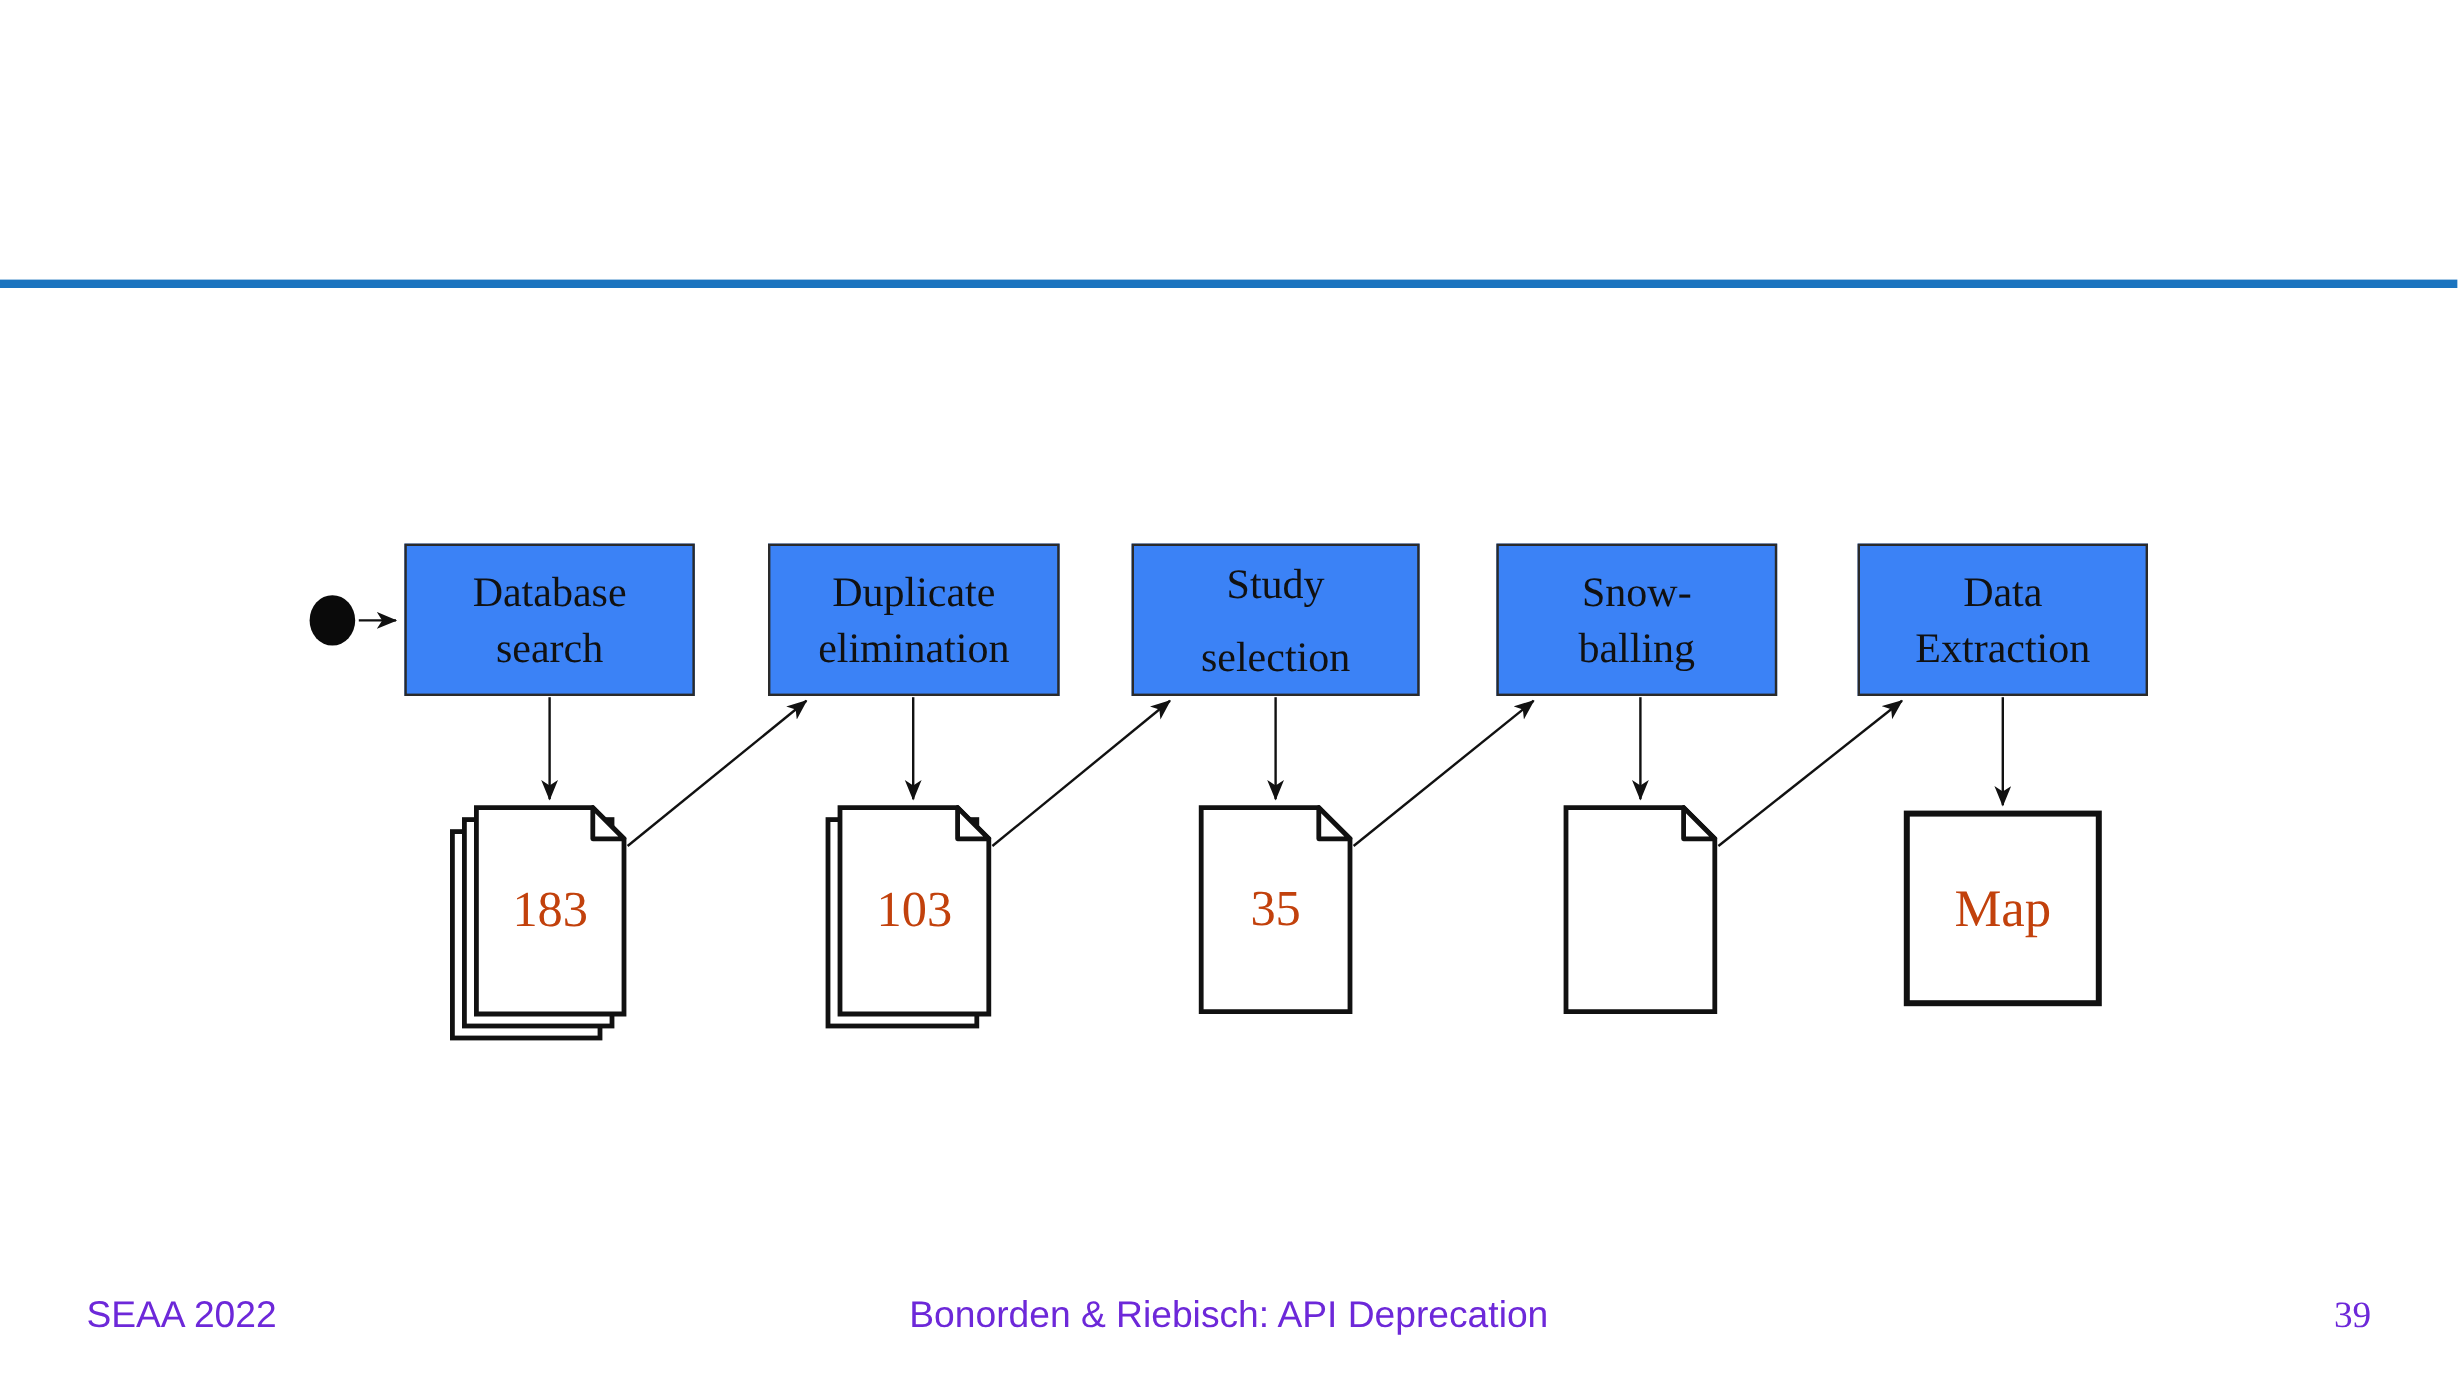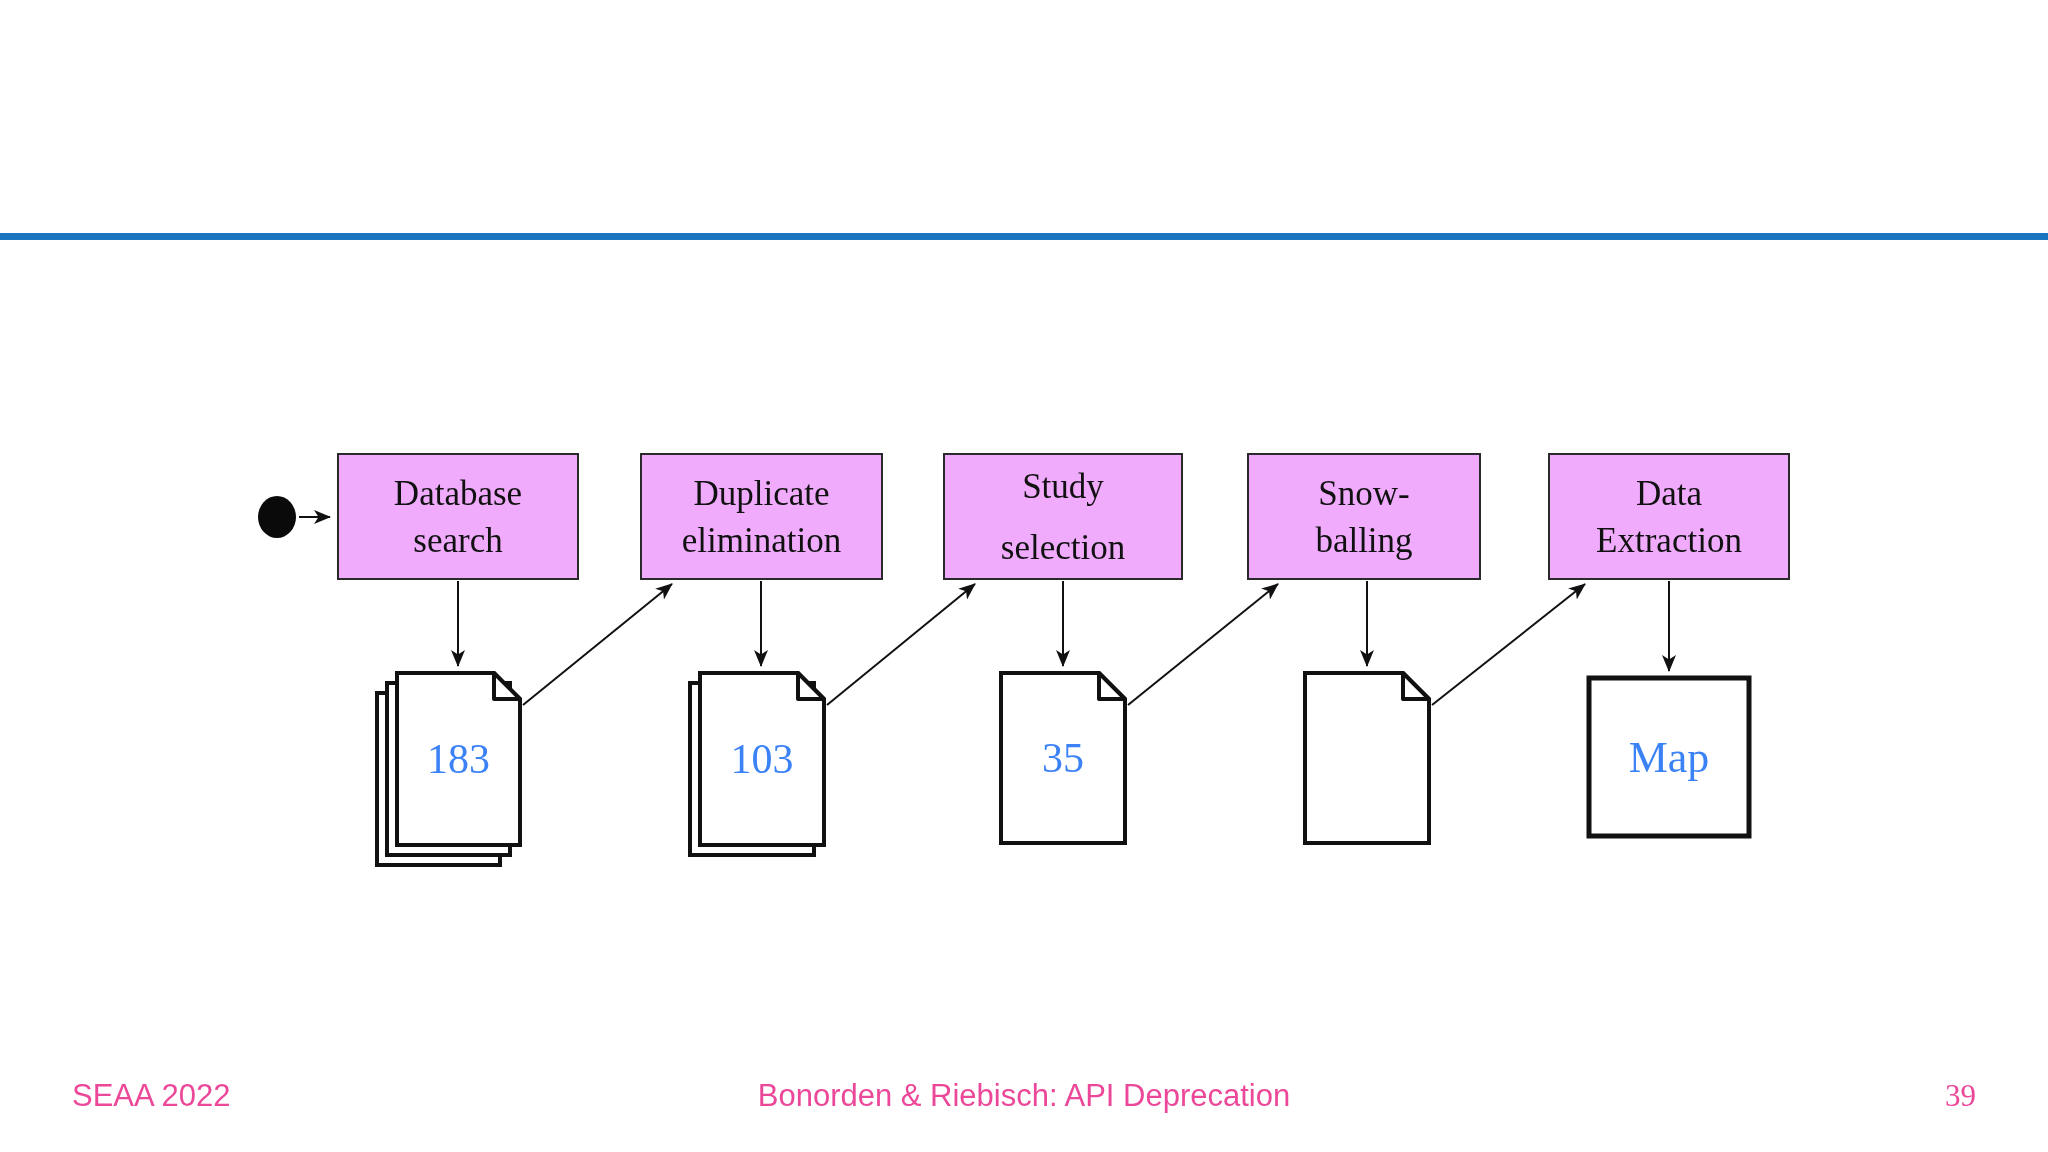--- a/index.html
+++ b/index.html
@@ -32,21 +32,21 @@
   }
   .diagram-svg {
     position: absolute;
     left: 0; top: 0;
     width: 2048px; height: 1152px;
   }
   
   .node-box {
     position: absolute;
     box-sizing: border-box;
-    background: #f0abfc;
+    background: #3b82f6;
     border: 2px solid #2a2a2a;
     display: flex;
     flex-direction: column;
     align-items: center;
     justify-content: center;
     font-family: "Liberation Serif", "DejaVu Serif", serif;
     font-size: 35px;
     line-height: 47px;
     color: #111111;
     text-align: center;
@@ -58,33 +58,33 @@
   #box-3 { left: 1247px; width: 234px; }
   #box-4 { left: 1548px; width: 242px; }
   
   .artifact-label {
     position: absolute;
     display: flex;
     align-items: center;
     justify-content: center;
     font-family: "Liberation Serif", "DejaVu Serif", serif;
     font-size: 42px;
-    color: #3b82f6;
+    color: #c2410c;
   }
   #artifact-label-0 { left: 397px;  top: 673px; width: 123px; height: 172px; }
   #artifact-label-1 { left: 700px;  top: 673px; width: 124px; height: 172px; }
   #artifact-label-2 { left: 1001px; top: 673px; width: 124px; height: 170px; }
   #artifact-label-3 { left: 1305px; top: 673px; width: 124px; height: 170px; }
   #artifact-label-4 { left: 1589px; top: 678px; width: 160px; height: 158px; font-size: 44px; }
   
   .footer-left, .footer-center, .footer-right {
     position: absolute;
     top: 1078px;
     font-size: 31px;
-    color: #ec4899;
+    color: #6d28d9;
     white-space: nowrap;
   }
   .footer-left  { left: 72px; }
   .footer-center{ left: 0; width: 2048px; text-align: center; }
   .footer-right { right: 72px; text-align: right; font-family: Liberation Serif, serif; }
 </style>
 </head>
 <body>
 
 <div class="slide">

